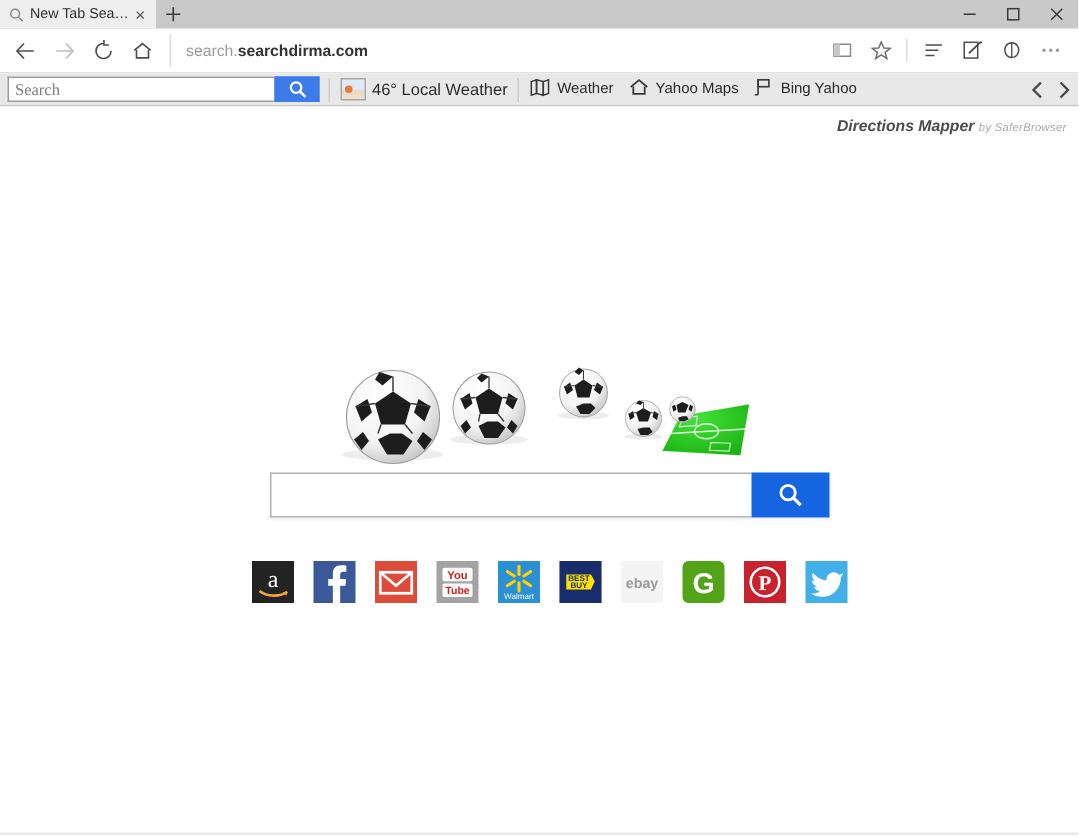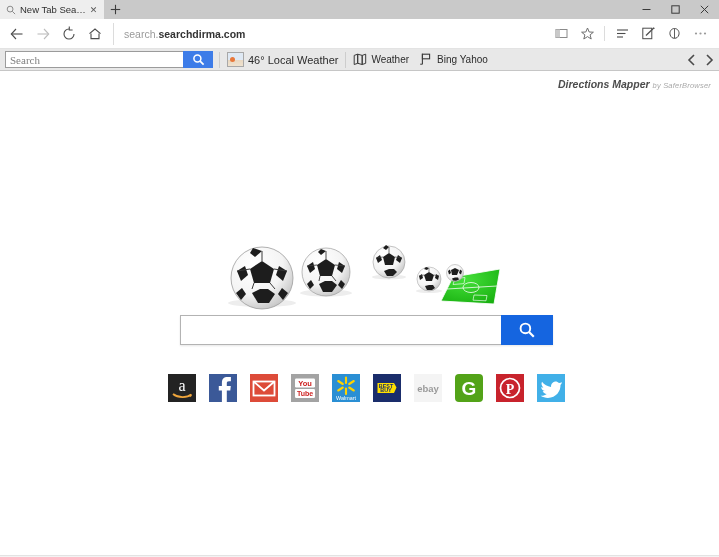--- a/index.html
+++ b/index.html
@@ -408,20 +408,29 @@
       <span>
         <svg width="14" height="14" viewBox="0 0 14 14">
           <path d="M1.2 3.4 L4.7 2.2 L4.7 11.3 L1.2 12.5 Z" fill="none" stroke="#3a3a3a" stroke-width="1"></path>
           <path d="M4.7 2.2 L9.2 3.4 L9.2 12.5 L4.7 11.3 Z" fill="none" stroke="#3a3a3a" stroke-width="1"></path>
           <path d="M9.2 3.4 L12.7 2.2 L12.7 11.3 L9.2 12.5 Z" fill="none" stroke="#3a3a3a" stroke-width="1"></path>
         </svg>
       </span>
       <span class="label normal">Weather</span>
     </div>
 
+    <div class="ext-item">
+      <span>
+        <svg width="14" height="14" viewBox="0 0 14 14">
+          <path d="M1.5 7 L7 2.4 L12.5 7" fill="none" stroke="#3a3a3a" stroke-width="1.2"></path>
+          <path d="M3.2 6.6 L3.2 11.6 L10.8 11.6 L10.8 6.6" fill="none" stroke="#3a3a3a" stroke-width="1.2"></path>
+        </svg>
+      </span>
+      <span class="label normal">Yahoo Maps</span>
+    </div>
 
     <div class="ext-item">
       <span>
         <svg width="14" height="14" viewBox="0 0 14 14">
           <line x1="3.4" y1="1.8" x2="3.4" y2="12.2" stroke="#3a3a3a" stroke-width="1.1"></line>
           <rect x="3.4" y="2.2" width="7.2" height="4.6" fill="none" stroke="#3a3a3a" stroke-width="1.1"></rect>
           <line x1="1.2" y1="12.2" x2="3.4" y2="12.2" stroke="#3a3a3a" stroke-width="1"></line>
         </svg>
       </span>
       <span class="label normal">Bing Yahoo</span>

